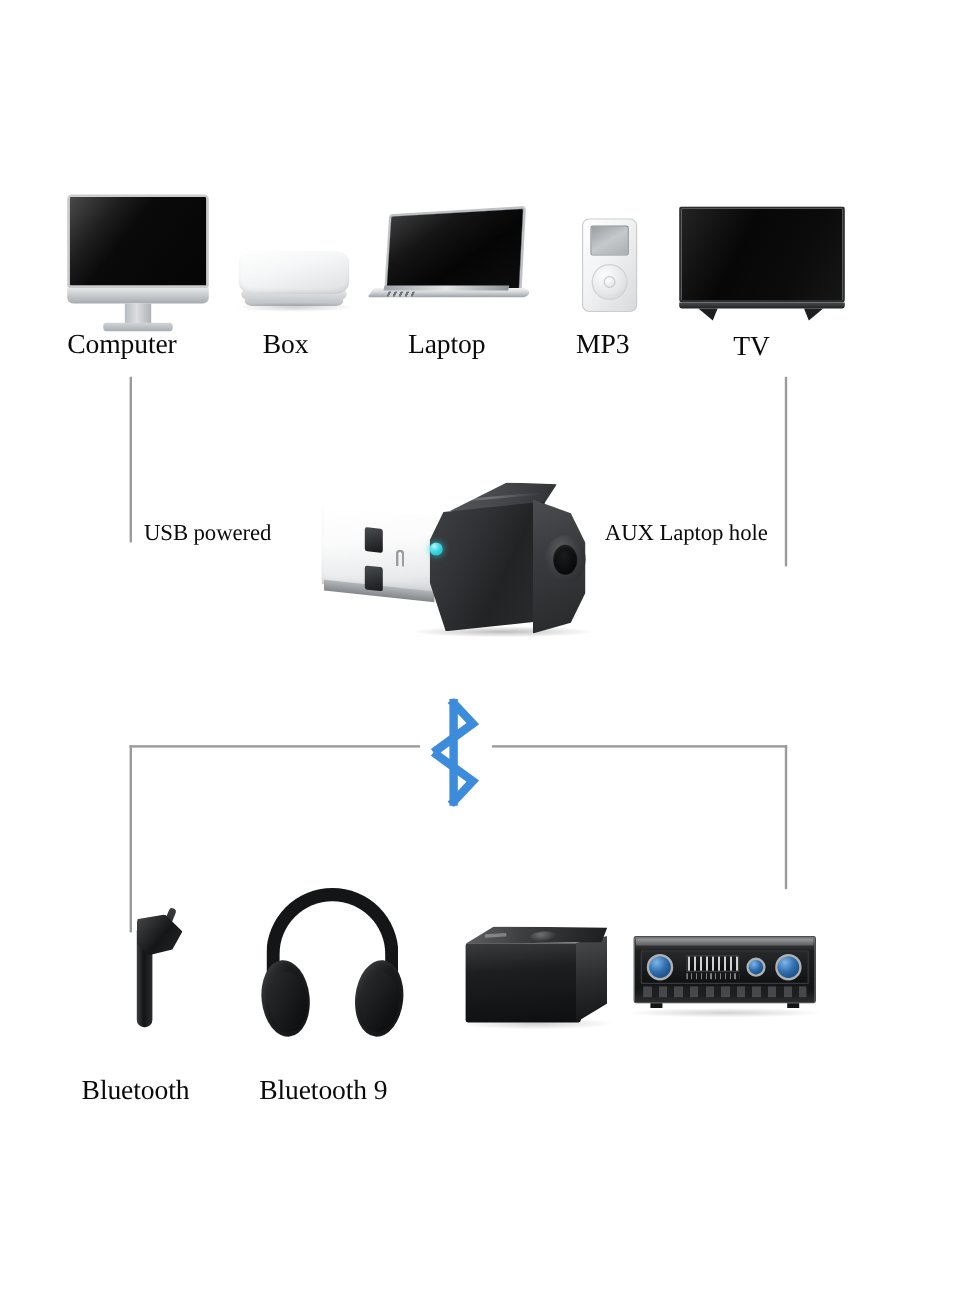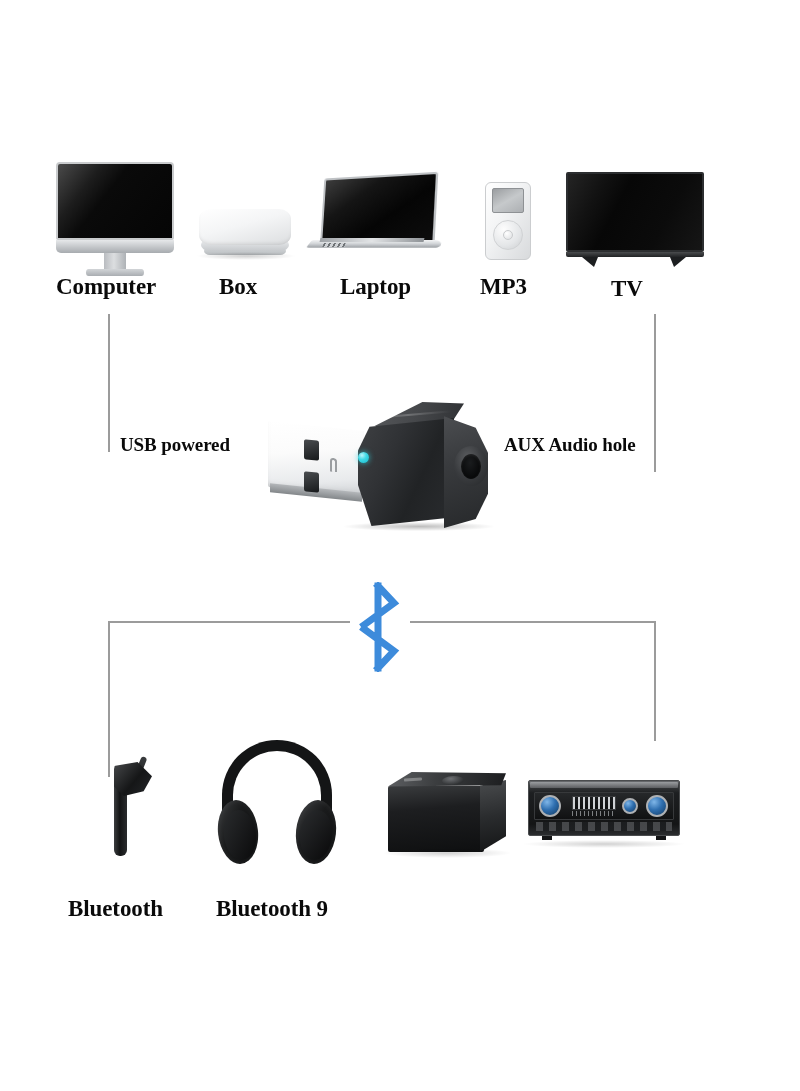--- a/index.html
+++ b/index.html
@@ -18,21 +18,21 @@
 
   #diagram {
     position: absolute;
     inset: 0;
   }
 
   
   .label {
     position: absolute;
     font-family: "Liberation Serif", "DejaVu Serif", serif;
-    font-weight: bold;
+    font-weight: normal;
     color: #0a0a0a;
     white-space: nowrap;
     letter-spacing: -0.1px;
   }
   .top-label   { font-size: 23px; }
   .side-label  { font-size: 19px; }
   .bottom-label{ font-size: 23px; }
 
   
   .line-v {
@@ -561,21 +561,21 @@
       <div class="adapter-face-left"></div>
       <div class="adapter-face-right"></div>
       <div class="adapter-edge-hl"></div>
       <div class="aux-ring"></div>
       <div class="aux-hole"></div>
     </div>
     <div class="led"></div>
   </div>
 
   <div class="label side-label" style="left:120px; top:434px;">USB powered</div>
-  <div class="label side-label" style="left:504px; top:434px;">AUX Audio hole</div>
+  <div class="label side-label" style="left:504px; top:434px;">AUX Laptop hole</div>
 
   <div class="bt-logo" style="left:356px; top:582px; width:46px; height:90px;">
     <svg width="46" height="90" viewBox="0 0 46 90">
       <path d="M22 4 L22 86 M22 4 L38 21 L8 43 M22 86 L38 69 L8 47" fill="none" stroke="#3d8bdb" stroke-width="7" stroke-linecap="square" stroke-linejoin="miter"></path>
     </svg>
   </div>
 
   <div class="line-h" style="left:108px; top:621px; width:242px;"></div>
   <div class="line-h" style="left:410px; top:621px; width:246px;"></div>
   <div class="line-v" style="left:108px; top:621px; height:156px;"></div>

